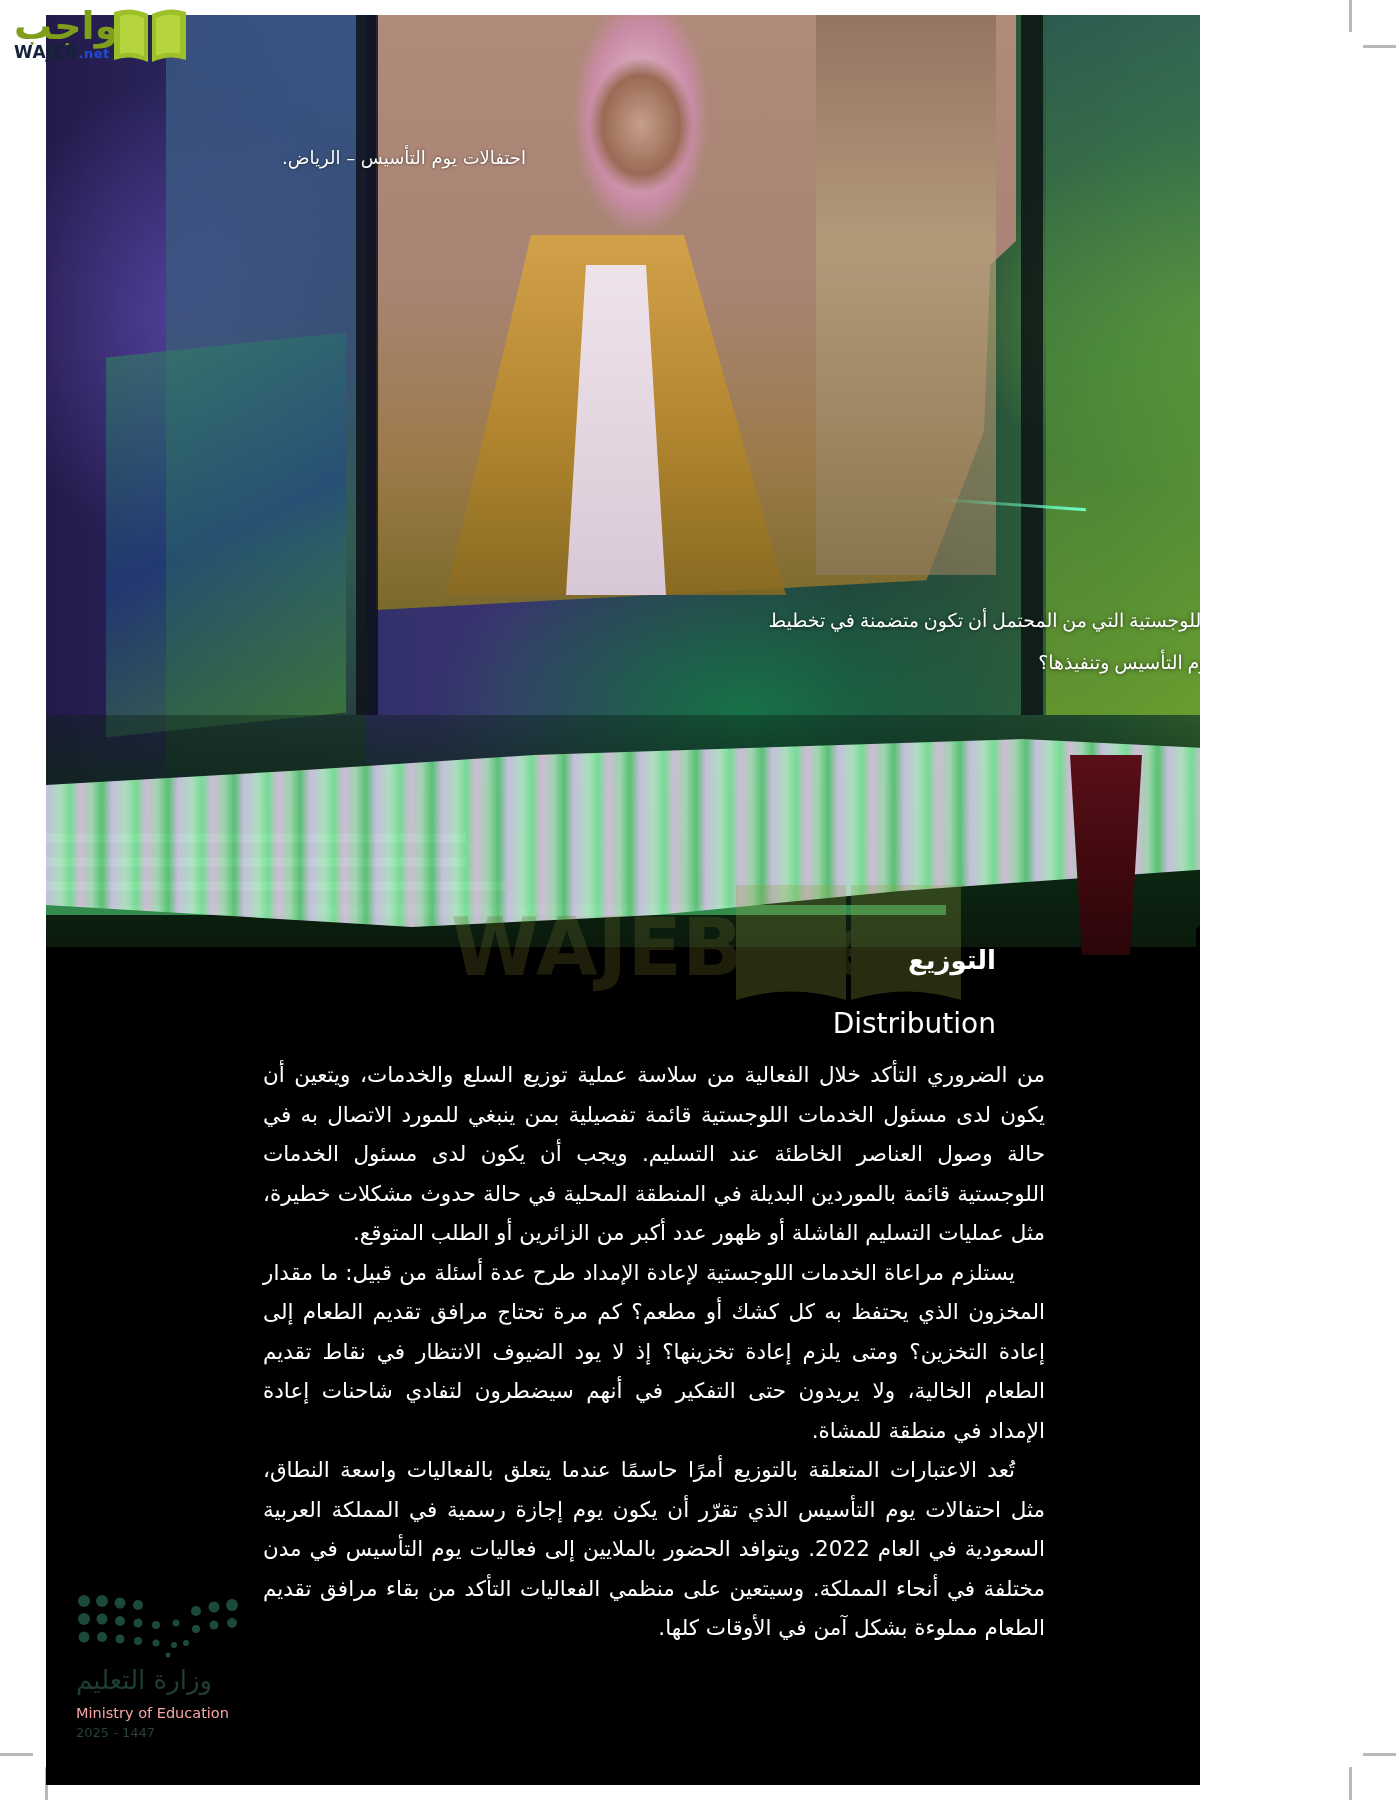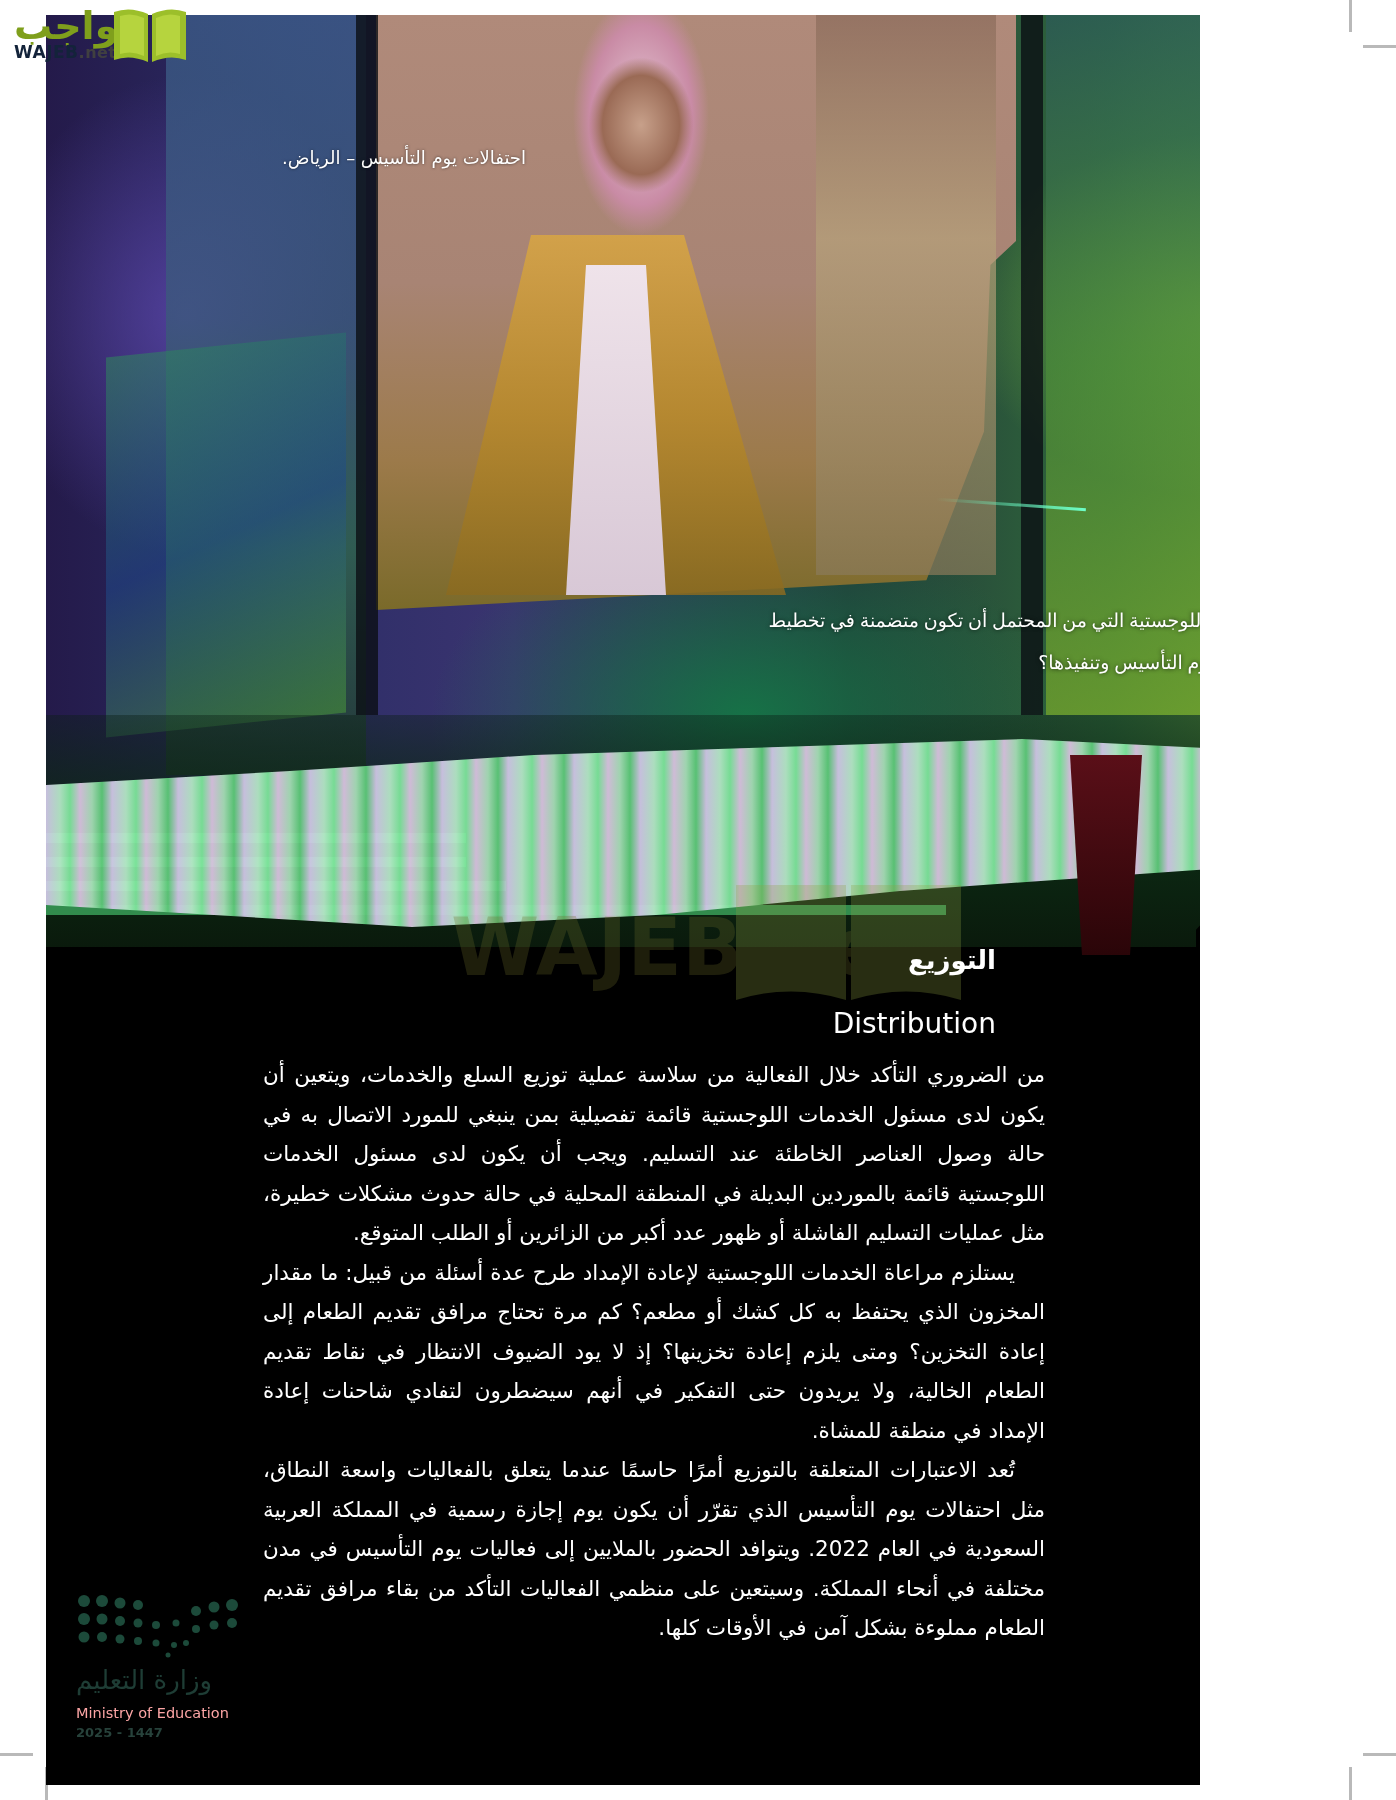--- a/index.html
+++ b/index.html
@@ -117,21 +117,21 @@
       font-family: Liberation Serif, serif;
     }
     .question-bar {
       position: absolute; left: 1205px; top: 582px; width: 8px; height: 90px; background: #f2d20a;
     }
 
     
     .wajeb-logo { position: absolute; left: 10px; top: 2px; width: 180px; height: 66px; }
     .wajeb-ar { position: absolute; left: 4px; top: 4px; color: #7f9f1c; font-size: 38px; font-weight: bold; direction: rtl; line-height: 40px; }
     .wajeb-en { position: absolute; left: 4px; top: 40px; color: #13233a; font-size: 17px; font-weight: bold; letter-spacing: 0.5px; }
-    .wajeb-en .net { color: #404040; font-size: 16px; }
+    .wajeb-en .net { color: #1d4ed8; font-size: 13px; }
     .wajeb-book { position: absolute; left: 100px; top: 4px; width: 80px; height: 60px; }
 
     
     .heading-ar {
       position: absolute; left: 700px; top: 930px; width: 250px; text-align: right;
       color: #ffffff; font-size: 26px; font-weight: bold; direction: rtl;
     }
     .heading-en {
       position: absolute; left: 650px; top: 992px; width: 300px; text-align: right;
       color: #ffffff; font-size: 28px; font-weight: normal; font-family: "DejaVu Sans", sans-serif;
@@ -159,21 +159,21 @@
       position: absolute; left: 0; top: 0; width: 104px; height: 104px;
       display: flex; align-items: center; justify-content: center;
       color: #ffffff; font-size: 24px; font-weight: bold;
     }
 
     
     .moe { position: absolute; left: 76px; top: 1578px; width: 200px; height: 150px; }
     .moe-dots { position: absolute; left: 0; top: 0; }
     .moe-ar { position: absolute; left: 0px; top: 72px; color: #1e3d35; font-size: 26px; direction: rtl; width: 170px; text-align: left; }
     .moe-en { position: absolute; left: 0px; top: 112px; color: #fca5a5; font-size: 14.5px; font-family: "DejaVu Sans", sans-serif; }
-    .moe-year { position: absolute; left: 0px; top: 132px; color: #27423b; font-size: 13px; font-weight: bold; }
+    .moe-year { position: absolute; left: 0px; top: 132px; color: #27423b; font-size: 13px; }
   </style>
 </head>
 <body>
 
 <div class="crop" style="left:1349px;top:0;width:3px;height:32px;"></div>
 <div class="crop" style="left:1363px;top:45px;width:33px;height:3px;"></div>
 <div class="crop" style="left:1363px;top:1753px;width:33px;height:3px;"></div>
 <div class="crop" style="left:1349px;top:1767px;width:3px;height:33px;"></div>
 <div class="crop" style="left:0;top:1753px;width:33px;height:3px;"></div>
 <div class="crop" style="left:45px;top:1767px;width:3px;height:33px;"></div>

